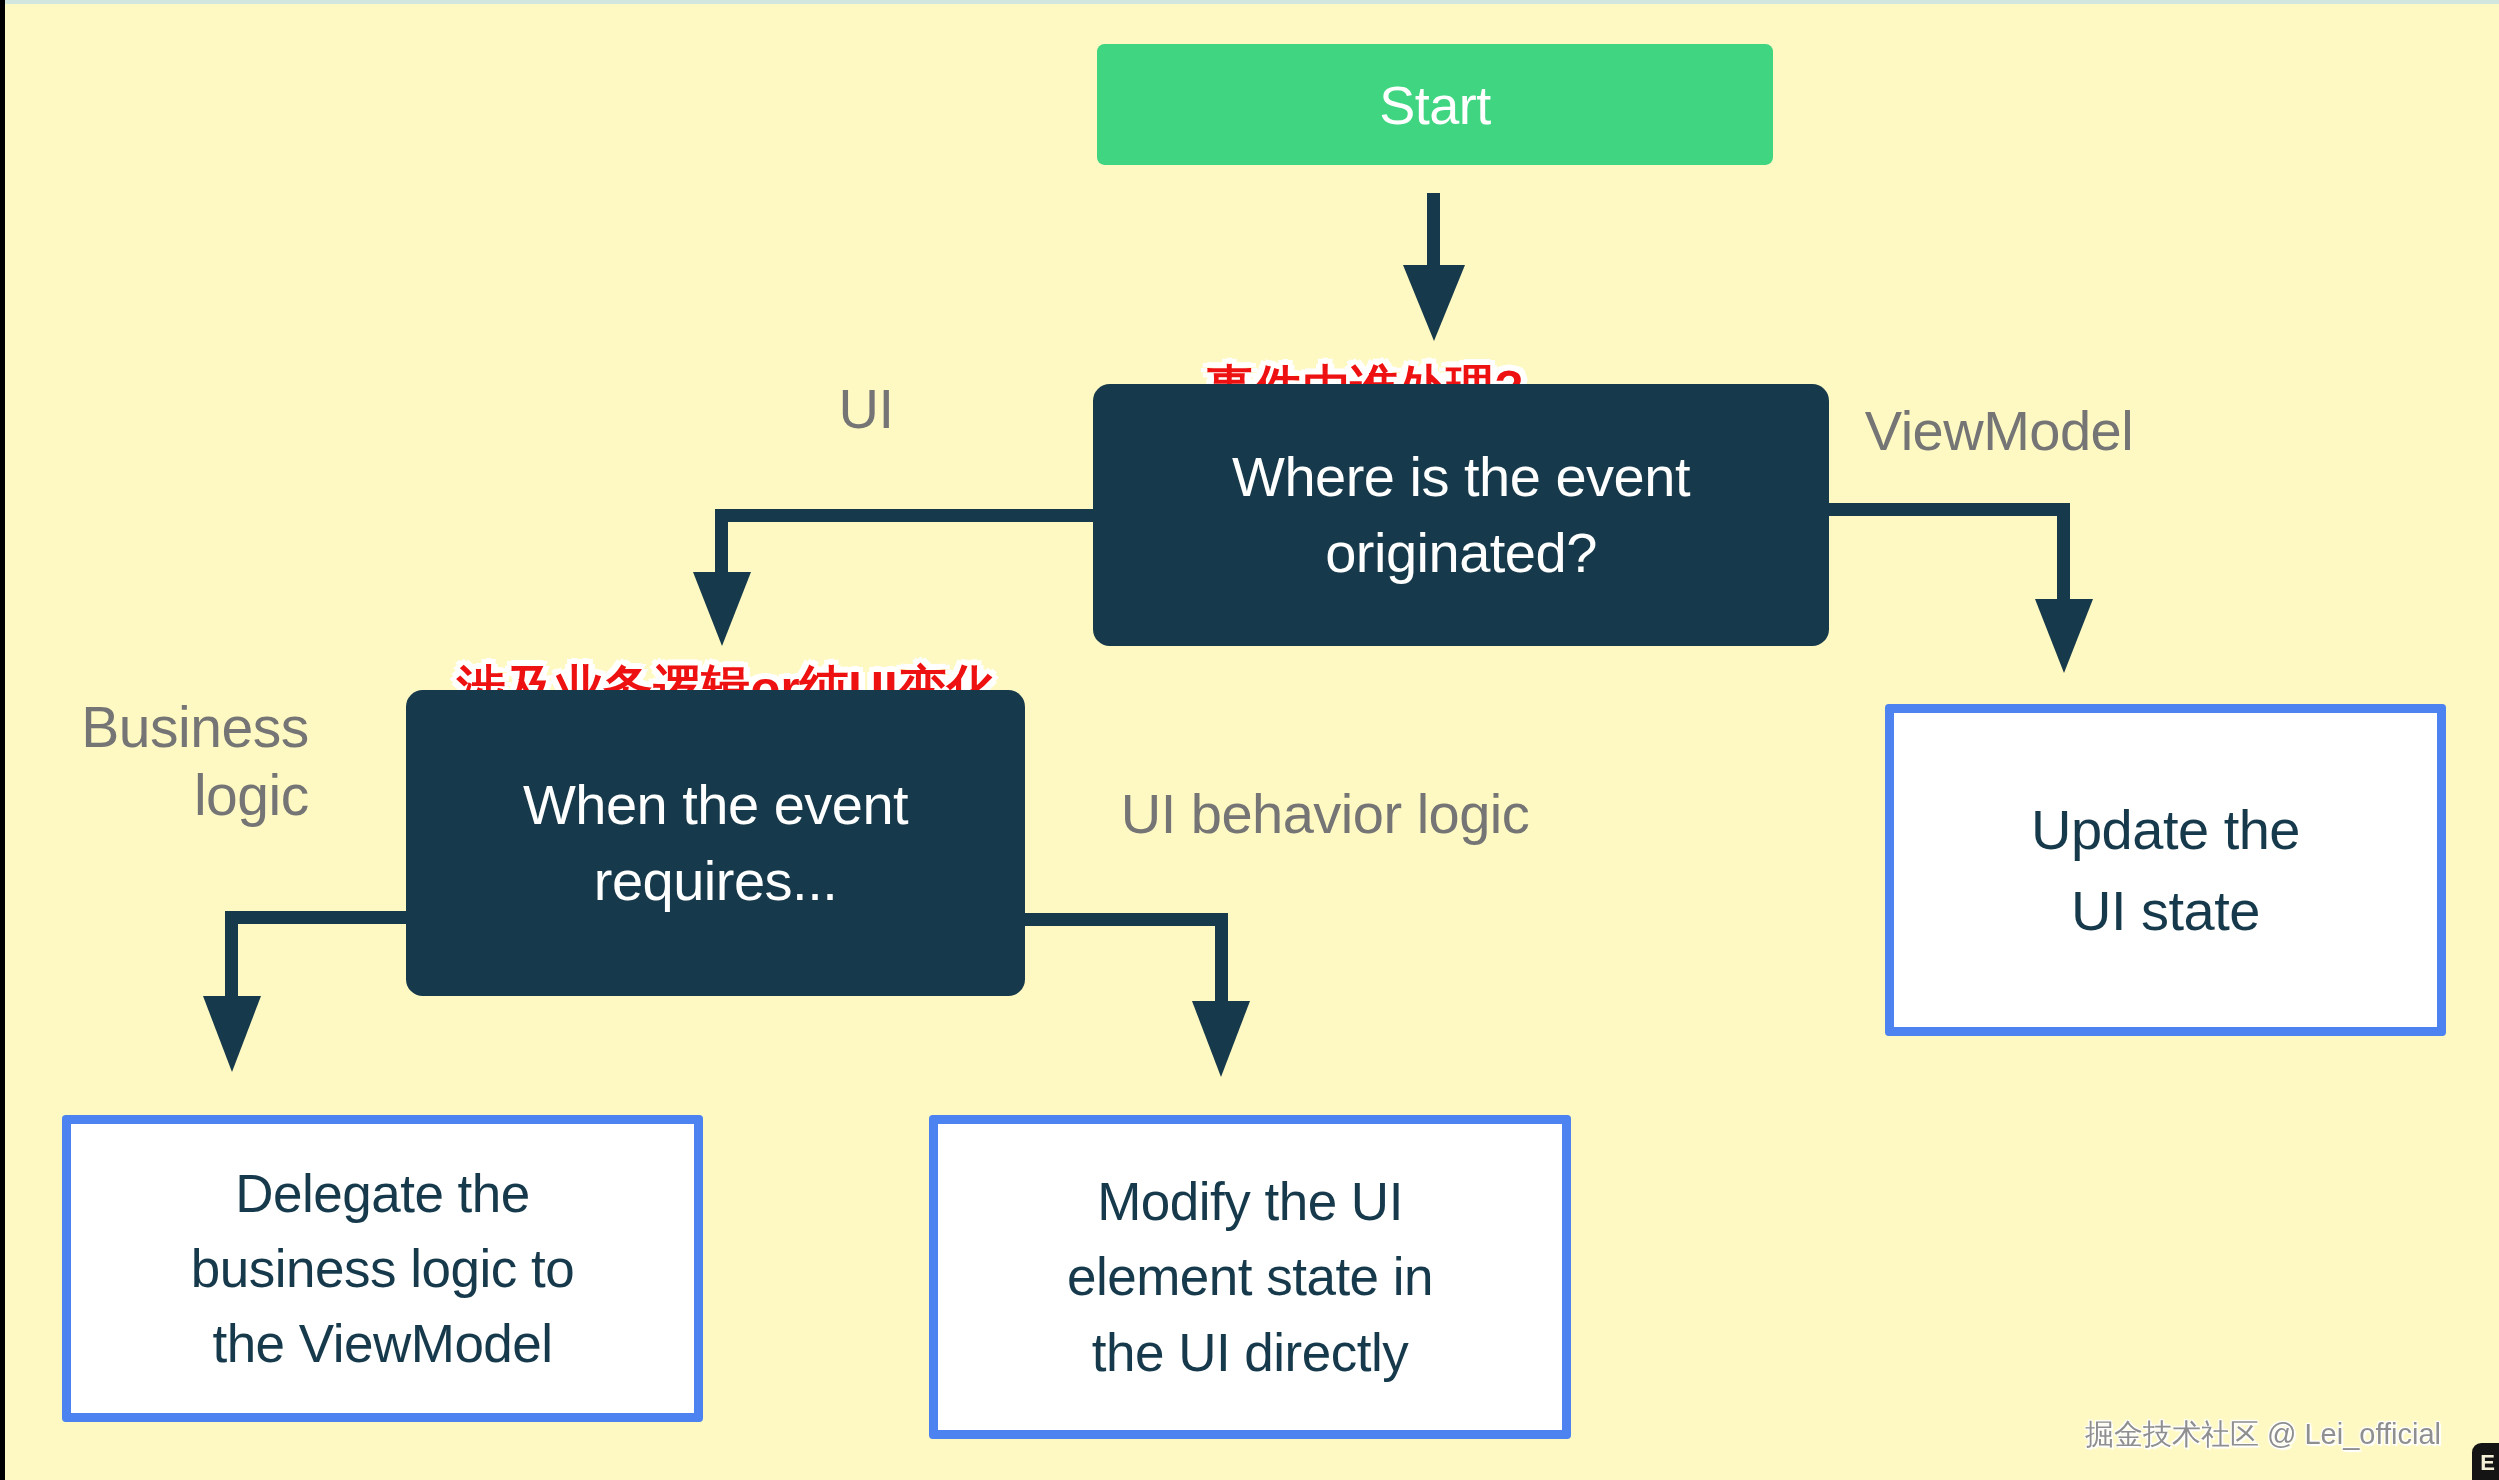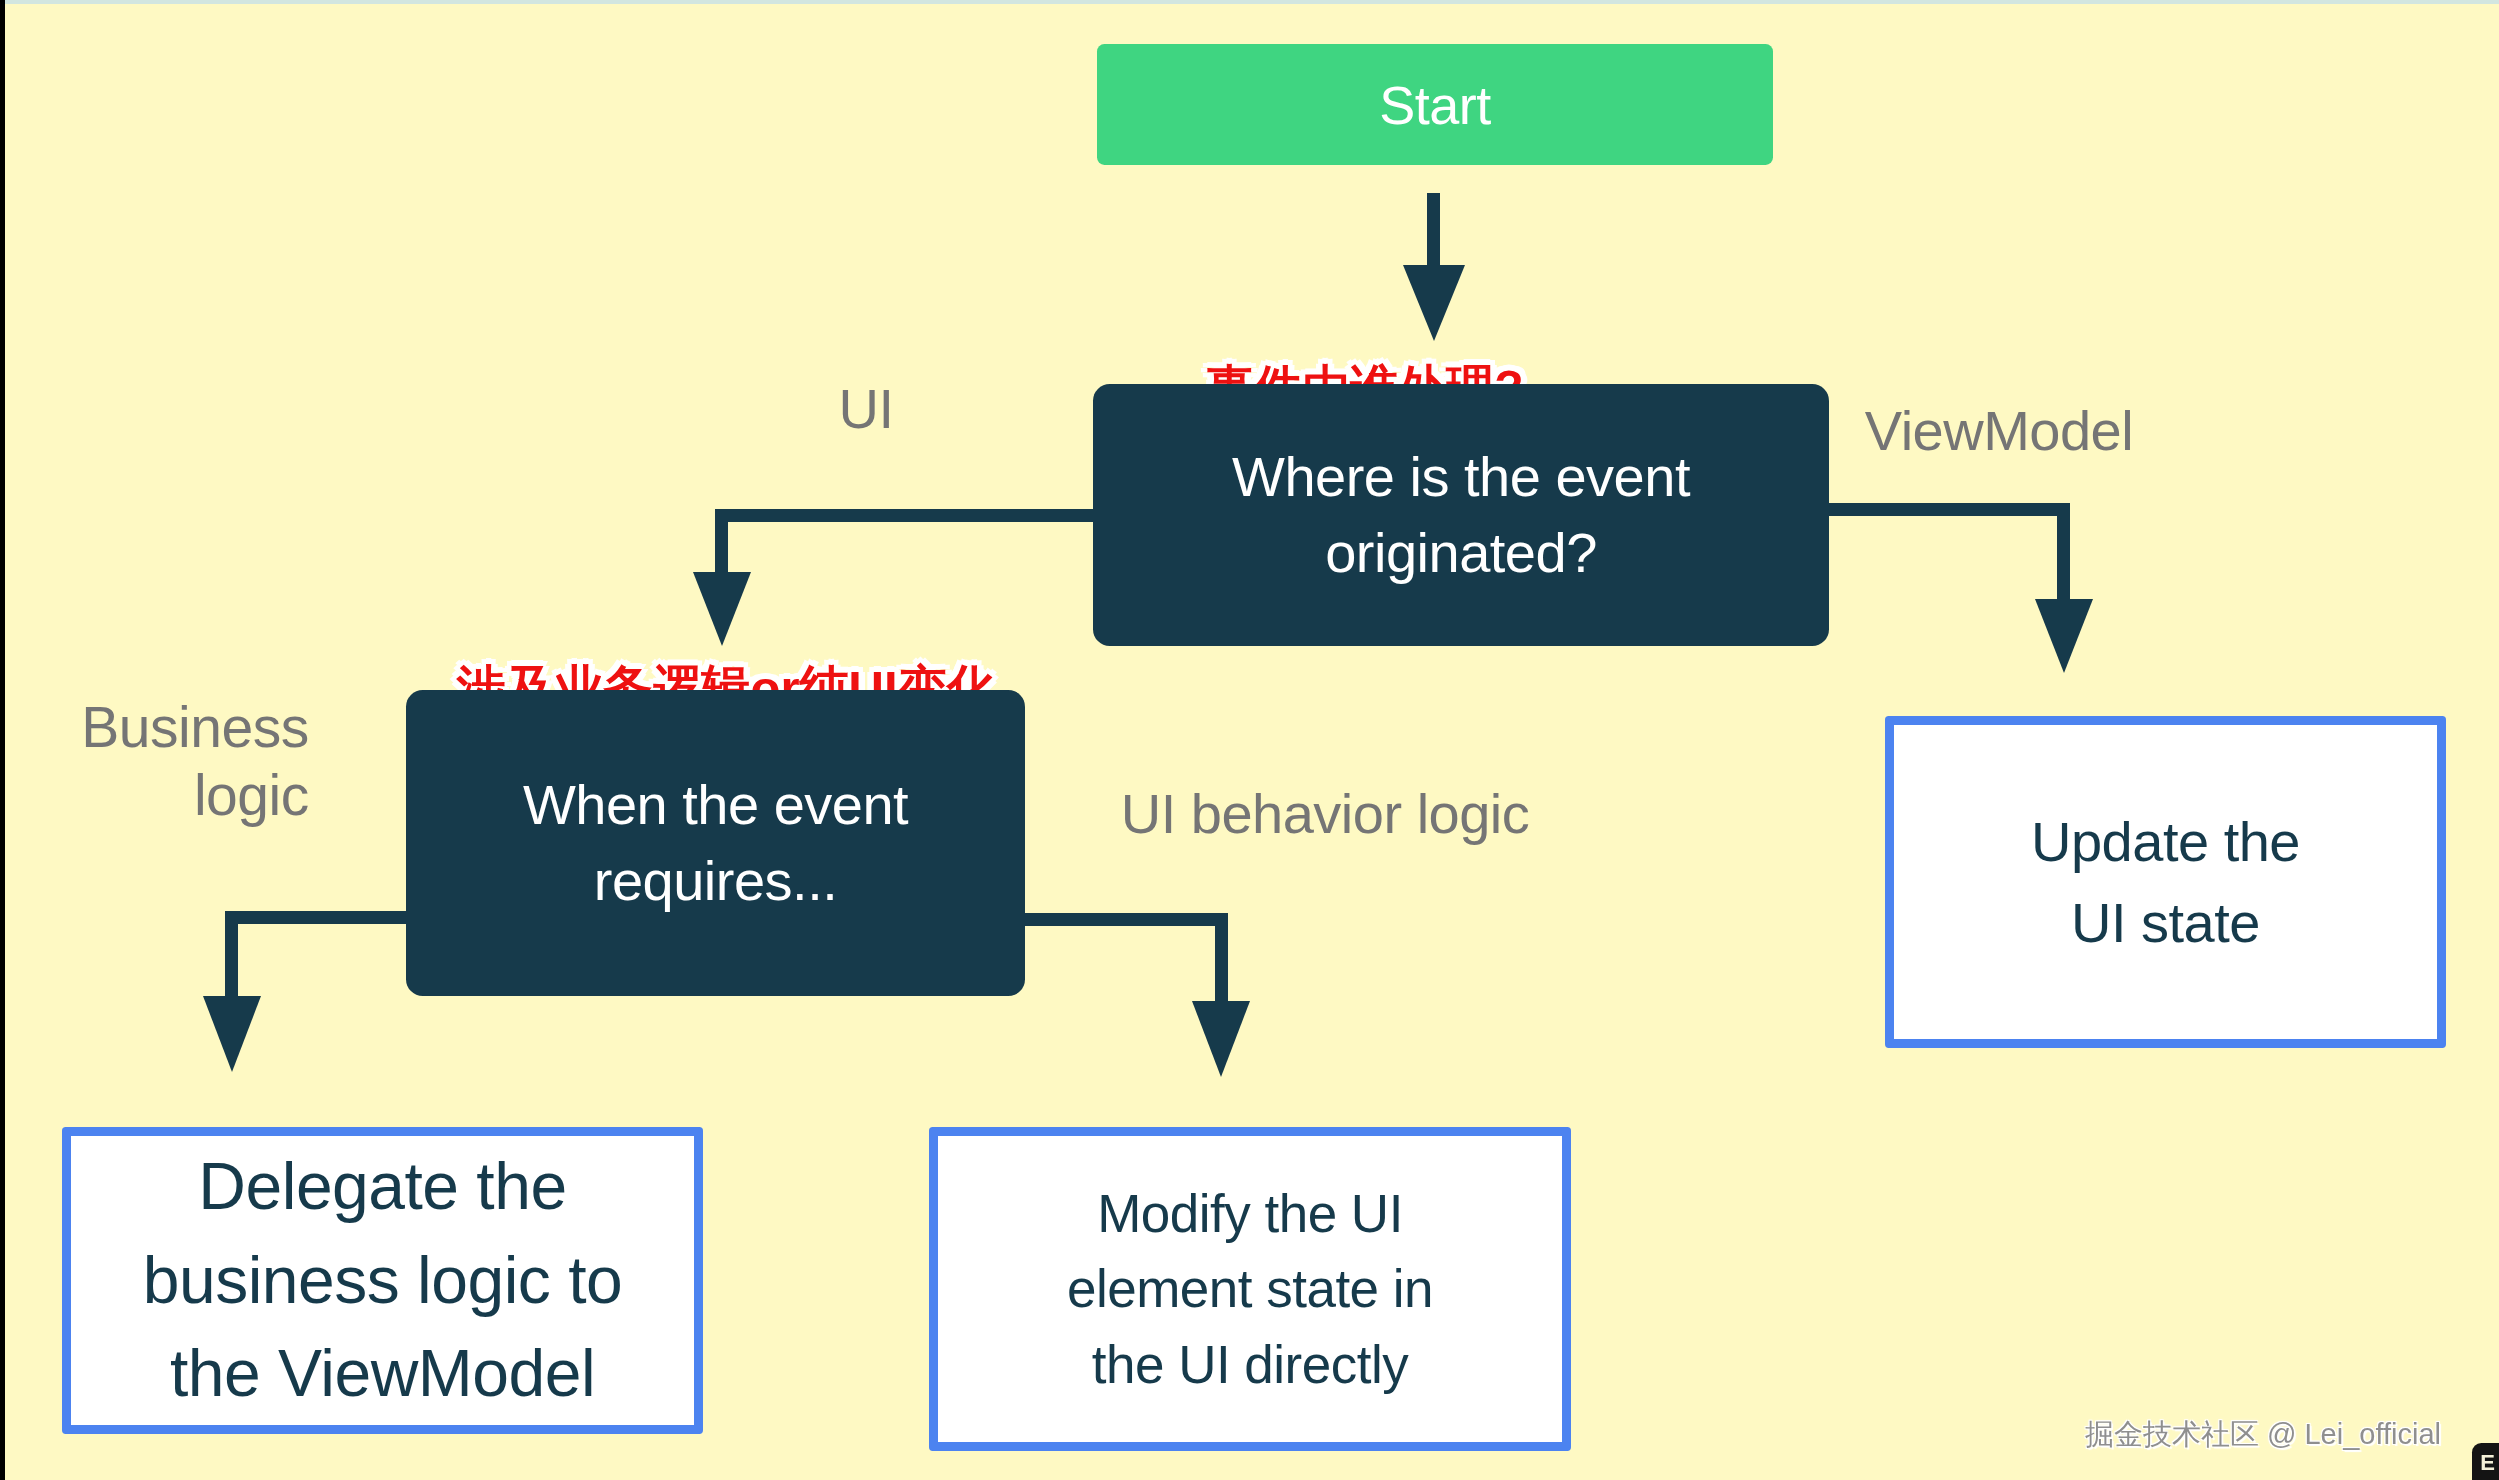--- a/index.html
+++ b/index.html
@@ -48,28 +48,27 @@
     color: #ffffff;
     border-radius: 16.7px;
     font-size: 56px;
     line-height: 1.35;
   }
   .node--outlined {
     background: #ffffff;
     border: 9.3px solid var(--blue);
     color: var(--navy);
     border-radius: 3.7px;
-    margin-top: 12px;
   }
 
   .pos-start        { left: 1097px; top: 44px;  width: 676px; height: 121px; }
   .pos-question     { left: 1093px; top: 384px; width: 736px; height: 262px; }
   .pos-when         { left: 406px;  top: 690px; width: 619px; height: 306px; }
   .pos-update       { left: 1885px; top: 704px; width: 561px; height: 332px; font-size: 56px; line-height: 1.45; }
-  .pos-delegate     { left: 62px;   top: 1115px; width: 641px; height: 307px; font-size: 66px; line-height: 1.42; }
+  .pos-delegate     { left: 62px;   top: 1115px; width: 641px; height: 307px; font-size: 53px; line-height: 1.42; }
   .pos-modify       { left: 929px; top: 1115px; width: 642px; height: 324px; font-size: 53px; line-height: 1.42; }
 
   
   .edge-label {
     position: absolute;
     transform: translateX(-50%);
     color: var(--grey-label);
     text-align: center;
     white-space: pre-line;
     letter-spacing: -0.5px;

